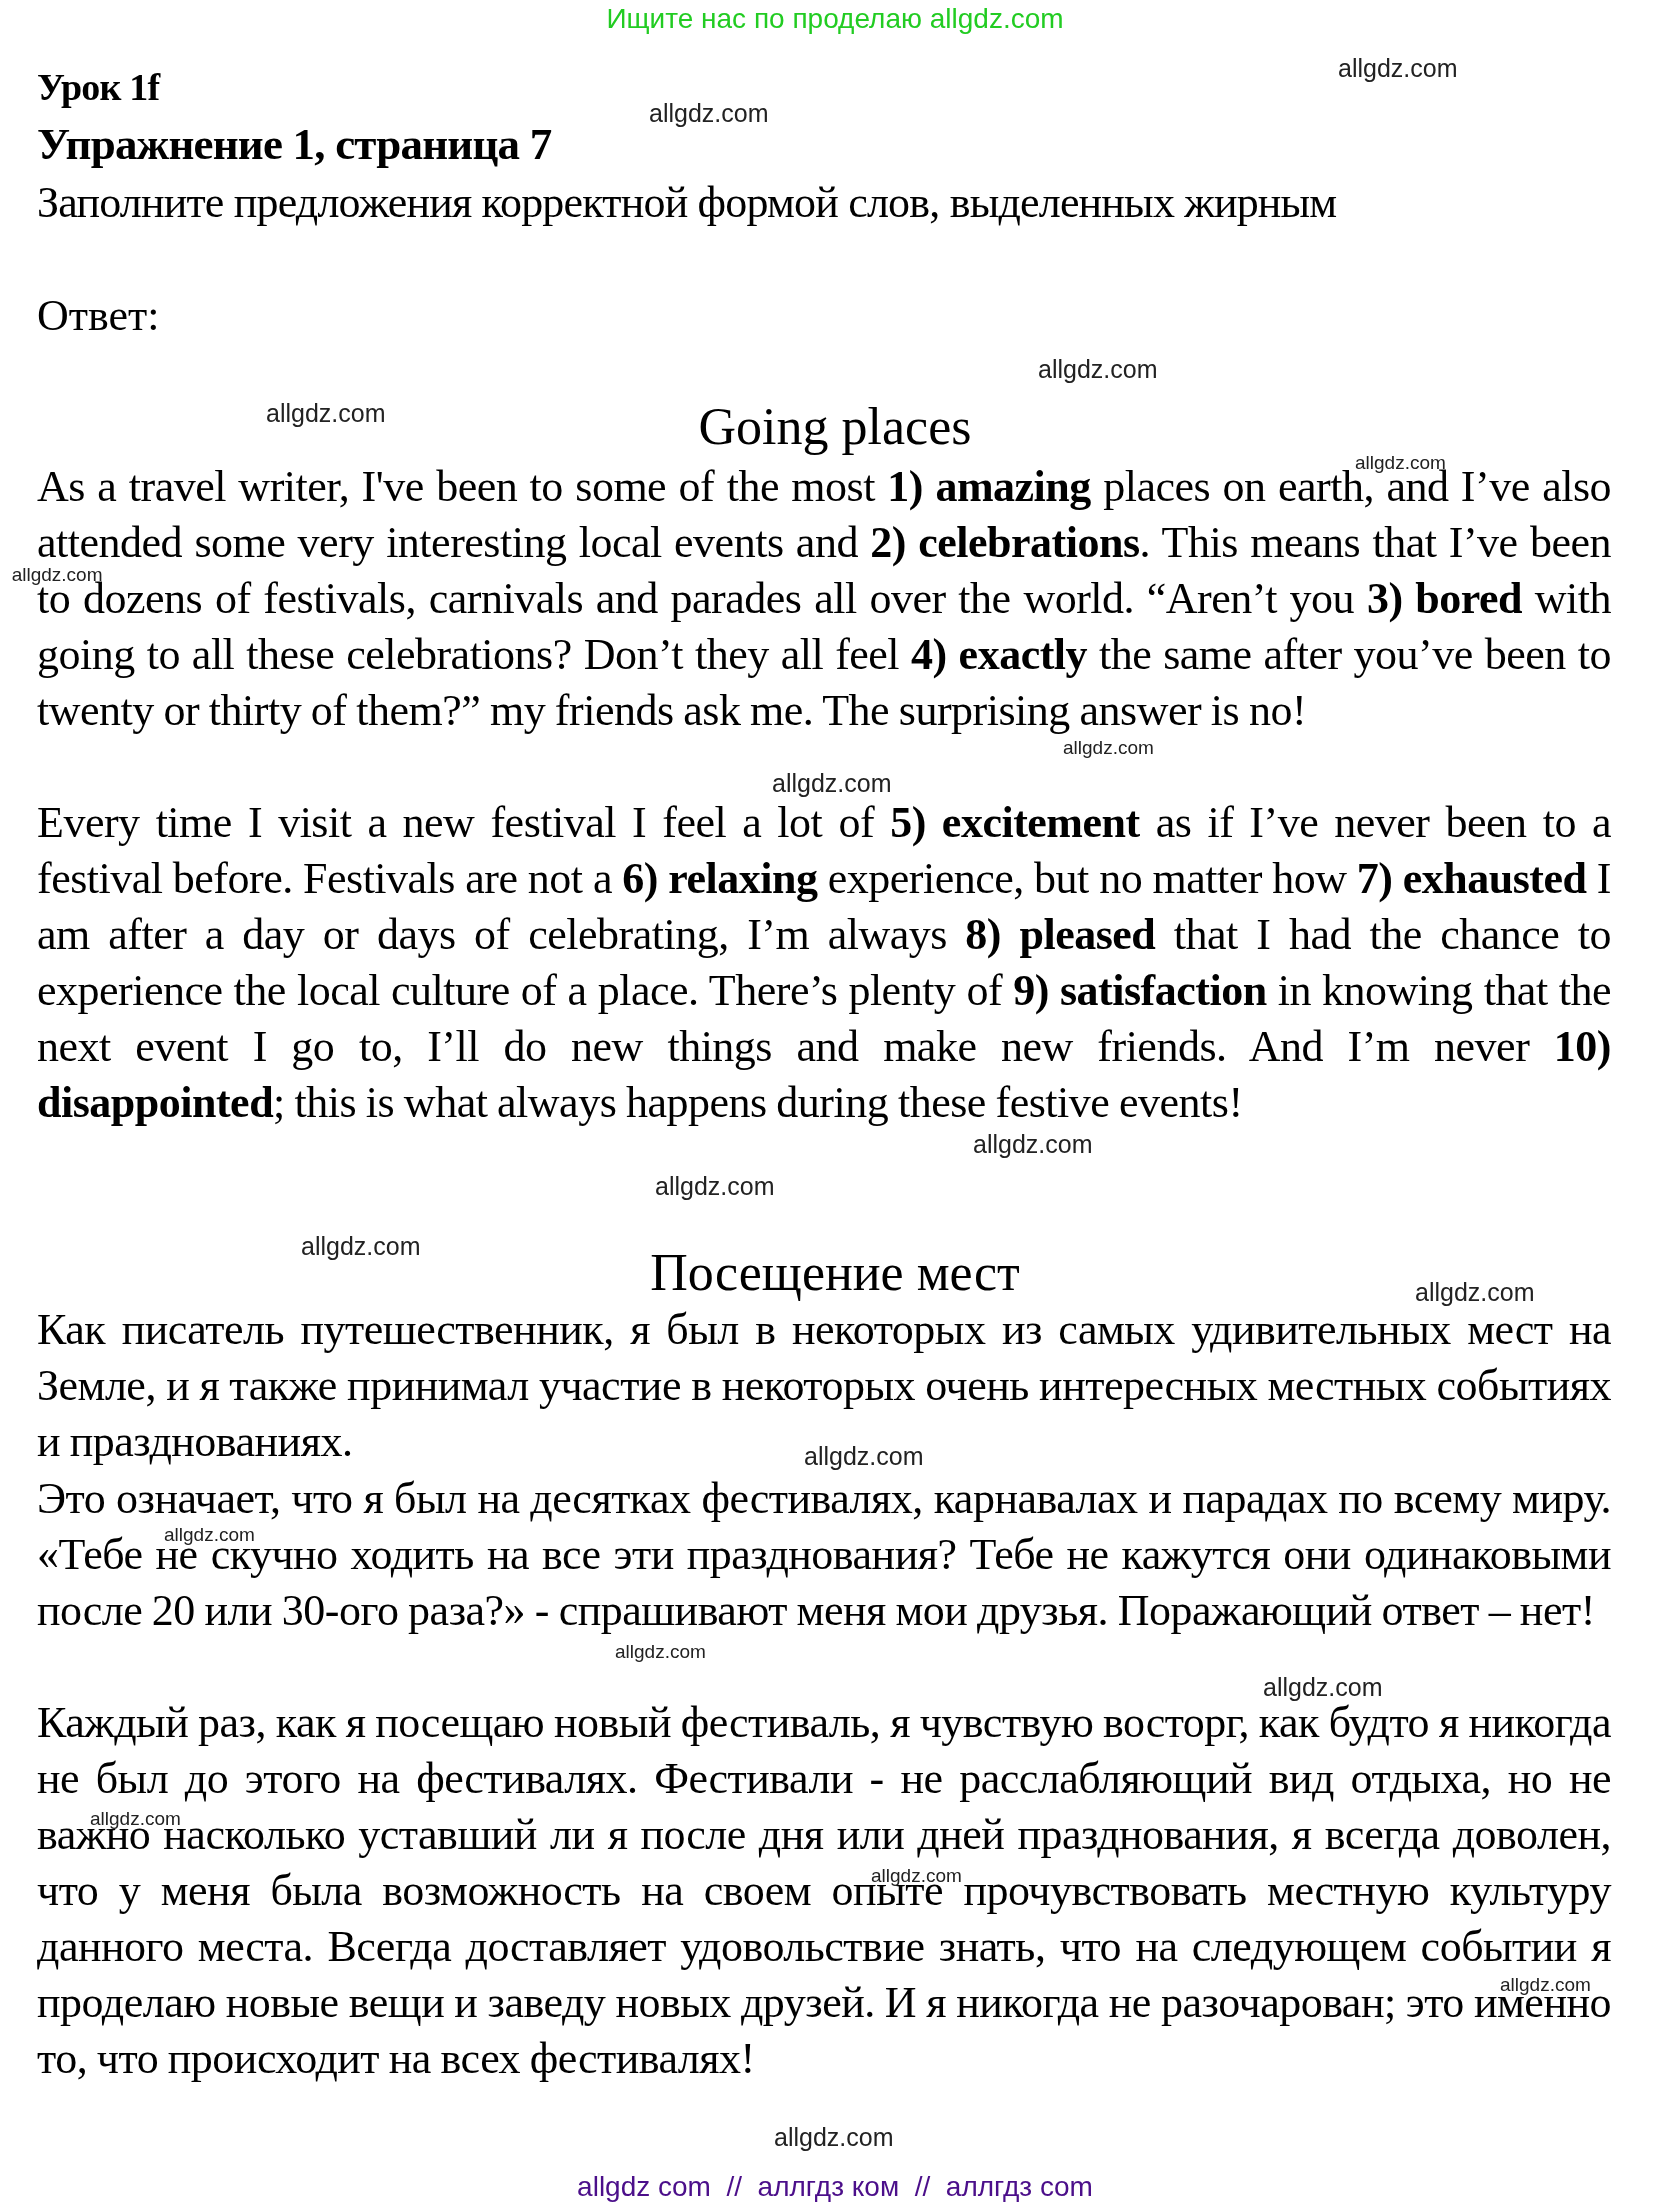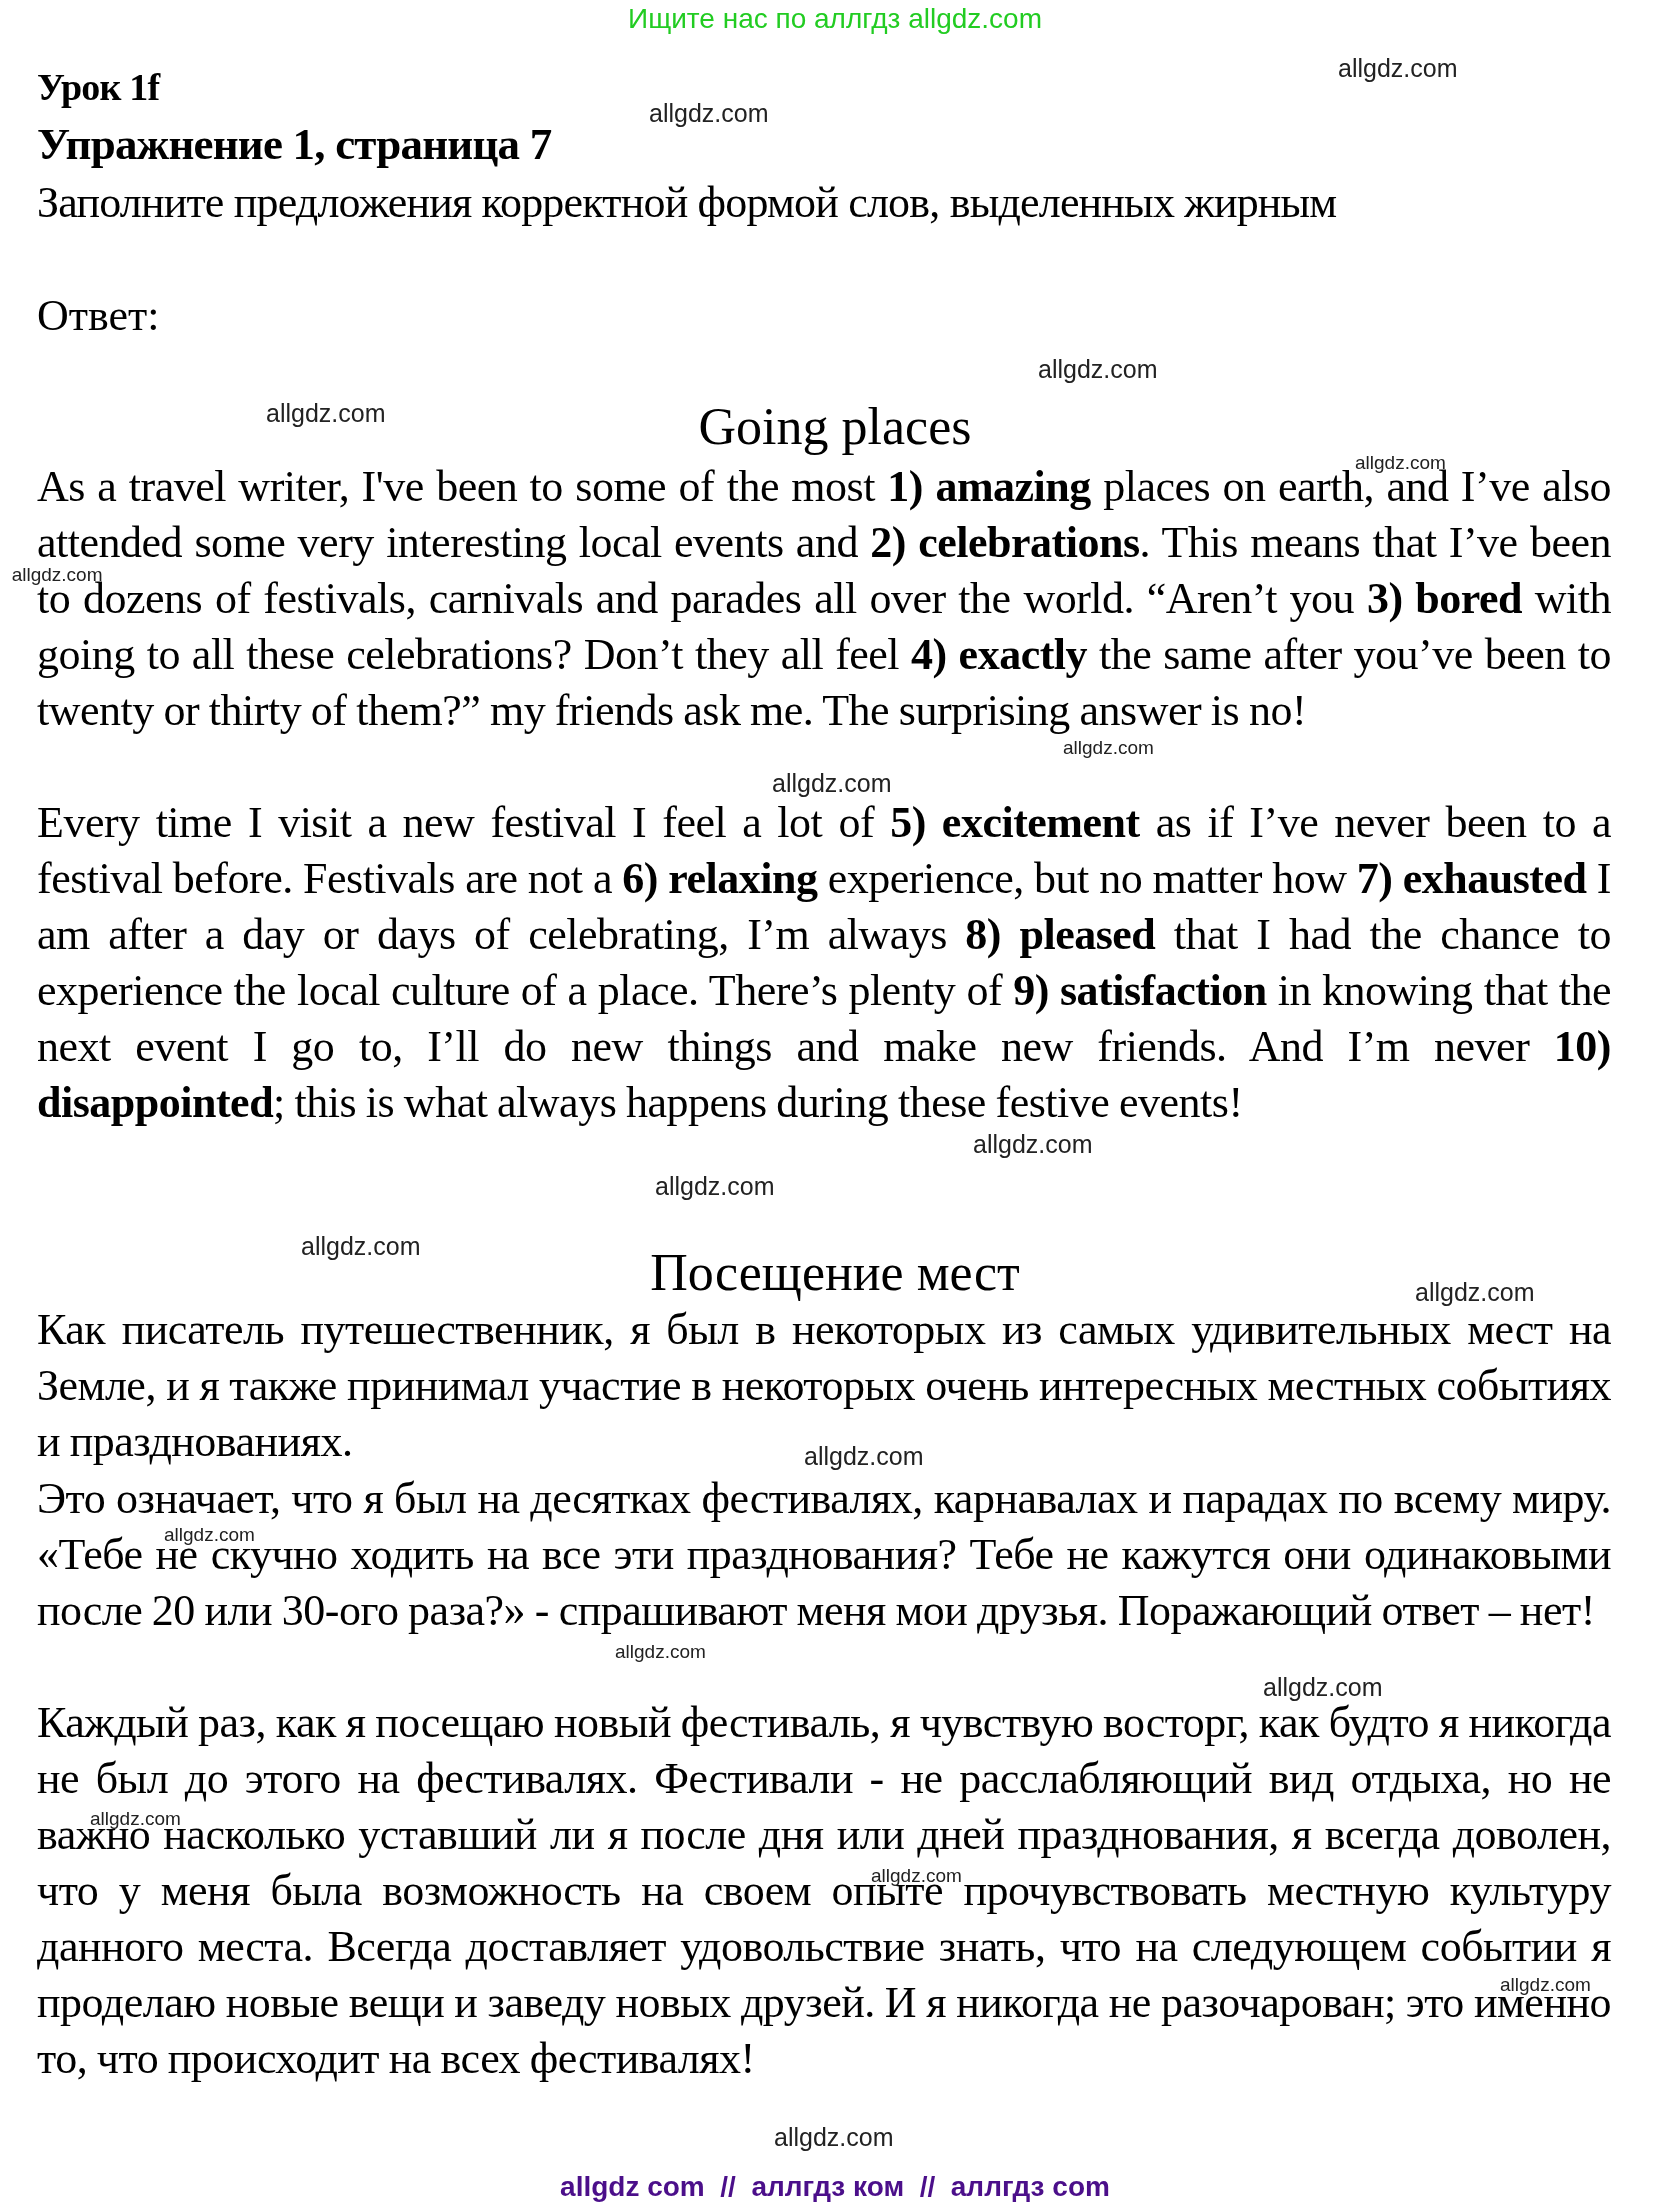--- a/index.html
+++ b/index.html
@@ -8,21 +8,21 @@
     font-family: "Liberation Serif", "DejaVu Serif", serif; color: #000;
   }
   .top-banner {
     position: absolute; left: 0; top: 1.7px; width: 1670px; text-align: center;
     font-family: "Liberation Sans", "DejaVu Sans", sans-serif;
     font-size: 28px; color: #22cc22; line-height: 33px;
   }
   .footer-banner {
     position: absolute; left: 0; top: 2170px; width: 1670px; text-align: center;
     font-family: "Liberation Sans", "DejaVu Sans", sans-serif;
-    font-size: 28px; color: #4b0f8a; line-height: 33px; white-space: pre; font-weight: bold;
+    font-size: 28px; color: #4b0f8a; line-height: 33px; white-space: pre;
   }
   .h1 {
     position: absolute; left: 37px; top: 60px; font-weight: bold;
     font-size: 38px; line-height: 54px; letter-spacing: -0.8px;
   }
   .h2 {
     position: absolute; left: 37px; top: 117px; font-weight: bold;
     font-size: 45px; line-height: 54px; letter-spacing: -0.8px;
   }
   .task {
@@ -46,21 +46,21 @@
   .wm {
     position: absolute;
     font-family: "Liberation Sans", "DejaVu Sans", sans-serif;
     color: #222; font-size: 25px; line-height: 28.5px; white-space: nowrap;
   }
   .wm.small { font-size: 19px; line-height: 22px; }
 </style>
 </head>
 <body>
 
-<div class="top-banner">Ищите нас по аллгдз allgdz.com</div>
+<div class="top-banner">Ищите нас по проделаю allgdz.com</div>
 
 <div class="h1">Урок 1f</div>
 <div class="h2">Упражнение 1, страница 7</div>
 <div class="task">Заполните предложения корректной формой слов, выделенных жирным</div>
 <div class="answer-label">Ответ:</div>
 
 <div class="section-title" style="top:400px;">Going places</div>
 <div class="para" style="top:459px;"><span>As a travel writer, I've been to some of the most </span><b>1) amazing</b><span> places on earth, and I’ve also attended some very interesting local events and </span><b>2) celebrations</b><span>. This means that I’ve been to dozens of festivals, carnivals and parades all over the world. “Aren’t you </span><b>3) bored</b><span> with going to all these celebrations? Don’t they all feel </span><b>4) exactly</b><span> the same after you’ve been to twenty or thirty of them?” my friends ask me. The surprising answer is no!</span></div>
 <div class="para" style="top:795px;"><span>Every time I visit a new festival I feel a lot of </span><b>5) excitement</b><span> as if I’ve never been to a festival before. Festivals are not a </span><b>6) relaxing</b><span> experience, but no matter how </span><b>7) exhausted</b><span> I am after a day or days of celebrating, I’m always </span><b>8) pleased</b><span> that I had the chance to experience the local culture of a place. There’s plenty of </span><b>9) satisfaction</b><span> in knowing that the next event I go to, I’ll do new things and make new friends. And I’m never </span><b>10) disappointed</b><span>; this is what always happens during these festive events!</span></div>
 

